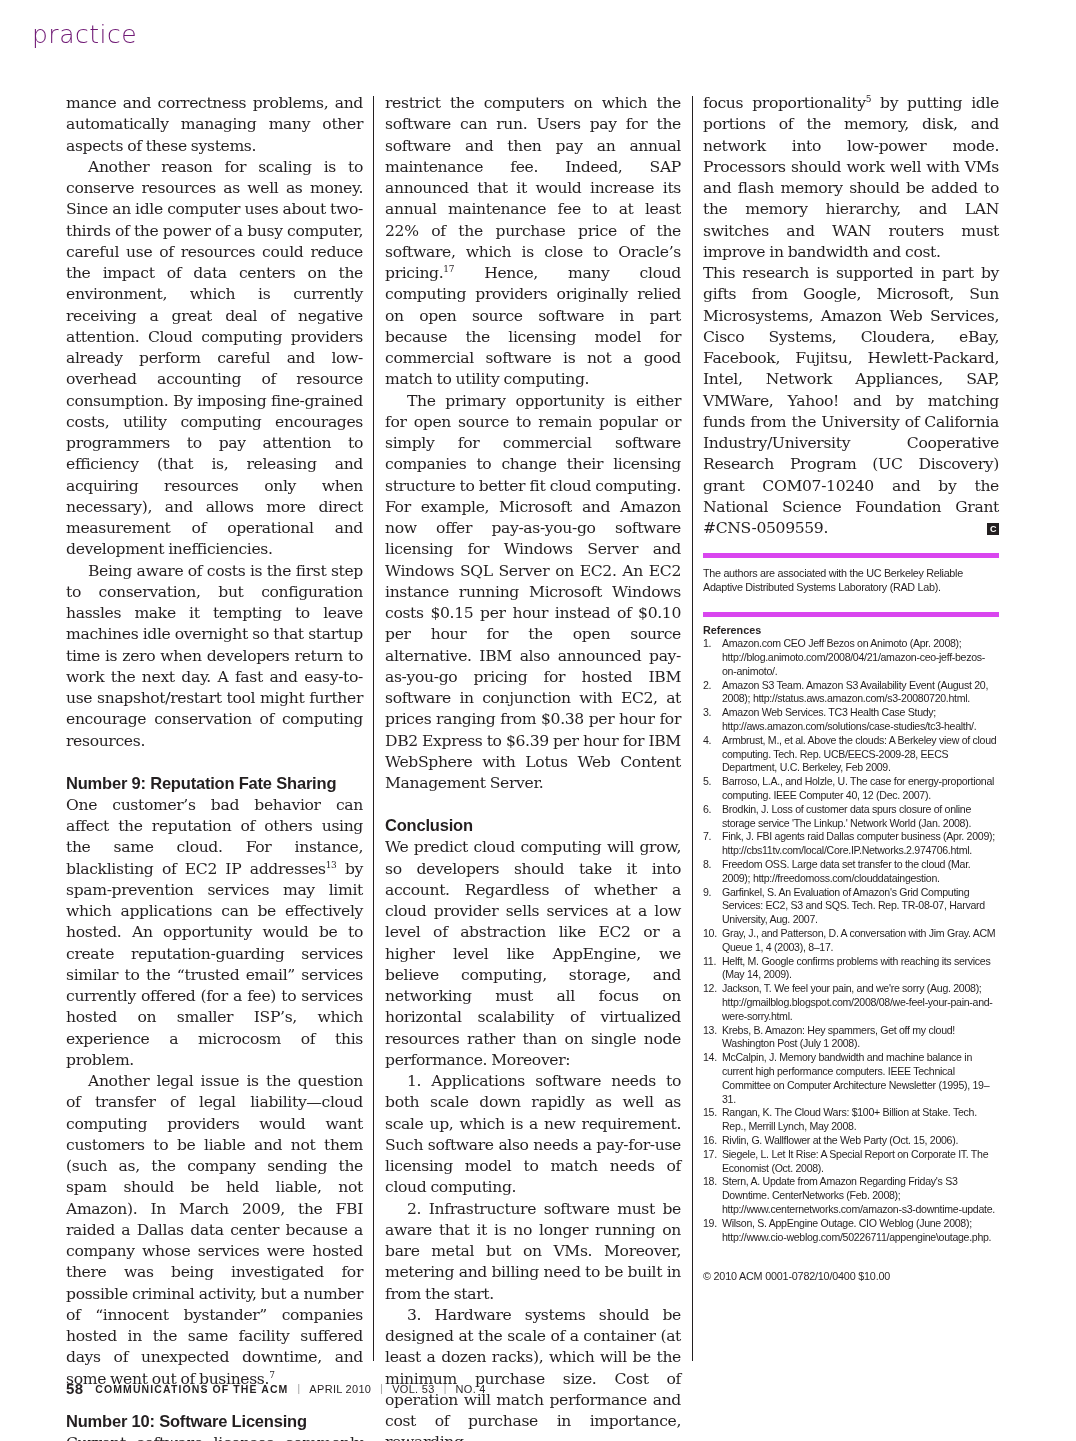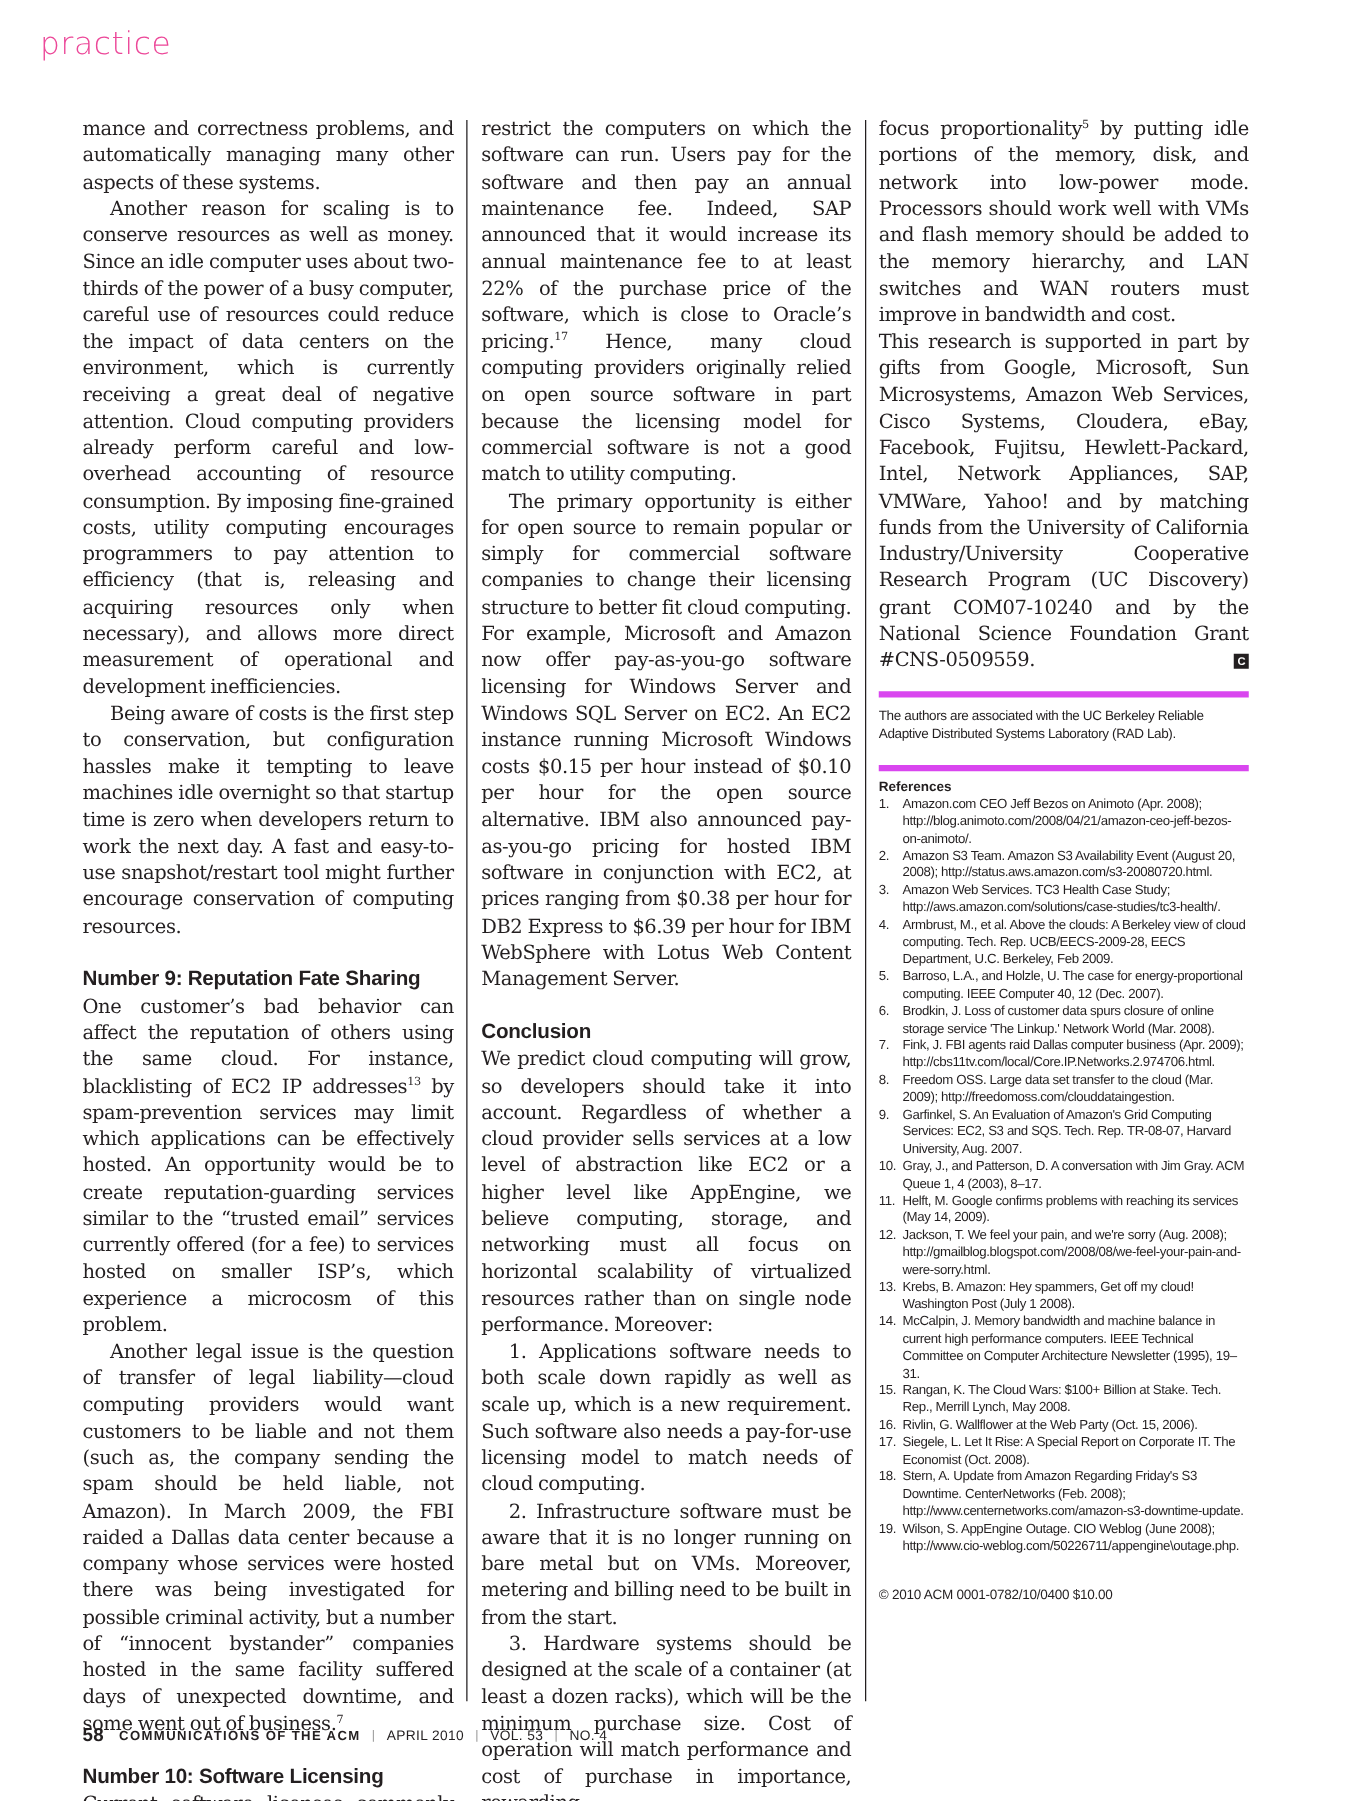--- a/index.html
+++ b/index.html
@@ -1,20 +1,20 @@
 <!DOCTYPE html>
 <html><head>
 <meta charset="utf-8">
 <style>
   html, body { margin: 0; padding: 0; background: #ffffff; }
   body { width: 1076px; height: 1441px; position: relative; overflow: hidden; color: #231f20; }
   .section-label {
     position: absolute; left: 32px; top: 20px;
     font-family: "DejaVu Sans", sans-serif; font-weight: 200; font-size: 25px;
-    color: #ec4899; letter-spacing: 0.5px;
+    color: #701a75; letter-spacing: 0.5px;
   }
   .col { position: absolute; top: 93px; }
   .col1 { left: 66px; width: 297px; }
   .col2 { left: 385px; width: 296px; }
   .col3 { left: 703px; width: 296px; }
   .rule { position: absolute; top: 96px; width: 1px; background: #231f20; height: 1265px; }
   .rule1 { left: 373px; }
   .rule2 { left: 692px; }
   .body-text p {
     font-family: "DejaVu Serif", serif; font-size: 15.6px; line-height: 21.25px;
@@ -90,21 +90,21 @@
   <div class="authors hr">The authors are associated with the UC Berkeley Reliable Adaptive Distributed Systems Laboratory (RAD Lab).</div>
 
   <div class="refs-block hr">
     <div class="refs-title">References</div>
     <ol class="refs" id="refs-list">
         <li><span class="num">1.</span><span>Amazon.com CEO Jeff Bezos on Animoto (Apr. 2008); http://blog.animoto.com/2008/04/21/amazon-ceo-jeff-bezos-on-animoto/.</span></li>
         <li><span class="num">2.</span><span>Amazon S3 Team. Amazon S3 Availability Event (August 20, 2008); http://status.aws.amazon.com/s3-20080720.html.</span></li>
         <li><span class="num">3.</span><span>Amazon Web Services. TC3 Health Case Study; http://aws.amazon.com/solutions/case-studies/tc3-health/.</span></li>
         <li><span class="num">4.</span><span>Armbrust, M., et al. Above the clouds: A Berkeley view of cloud computing. Tech. Rep. UCB/EECS-2009-28, EECS Department, U.C. Berkeley, Feb 2009.</span></li>
         <li><span class="num">5.</span><span>Barroso, L.A., and Holzle, U. The case for energy-proportional computing. IEEE Computer 40, 12 (Dec. 2007).</span></li>
-        <li><span class="num">6.</span><span>Brodkin, J. Loss of customer data spurs closure of online storage service 'The Linkup.' Network World (Mar. 2008).</span></li>
+        <li><span class="num">6.</span><span>Brodkin, J. Loss of customer data spurs closure of online storage service 'The Linkup.' Network World (Jan. 2008).</span></li>
         <li><span class="num">7.</span><span>Fink, J. FBI agents raid Dallas computer business (Apr. 2009); http://cbs11tv.com/local/Core.IP.Networks.2.974706.html.</span></li>
         <li><span class="num">8.</span><span>Freedom OSS. Large data set transfer to the cloud (Mar. 2009); http://freedomoss.com/clouddataingestion.</span></li>
         <li><span class="num">9.</span><span>Garfinkel, S. An Evaluation of Amazon's Grid Computing Services: EC2, S3 and SQS. Tech. Rep. TR-08-07, Harvard University, Aug. 2007.</span></li>
         <li><span class="num">10.</span><span>Gray, J., and Patterson, D. A conversation with Jim Gray. ACM Queue 1, 4 (2003), 8–17.</span></li>
         <li><span class="num">11.</span><span>Helft, M. Google confirms problems with reaching its services (May 14, 2009).</span></li>
         <li><span class="num">12.</span><span>Jackson, T. We feel your pain, and we're sorry (Aug. 2008); http://gmailblog.blogspot.com/2008/08/we-feel-your-pain-and-were-sorry.html.</span></li>
         <li><span class="num">13.</span><span>Krebs, B. Amazon: Hey spammers, Get off my cloud! Washington Post (July 1 2008).</span></li>
         <li><span class="num">14.</span><span>McCalpin, J. Memory bandwidth and machine balance in current high performance computers. IEEE Technical Committee on Computer Architecture Newsletter (1995), 19–31.</span></li>
         <li><span class="num">15.</span><span>Rangan, K. The Cloud Wars: $100+ Billion at Stake. Tech. Rep., Merrill Lynch, May 2008.</span></li>
         <li><span class="num">16.</span><span>Rivlin, G. Wallflower at the Web Party (Oct. 15, 2006).</span></li>

